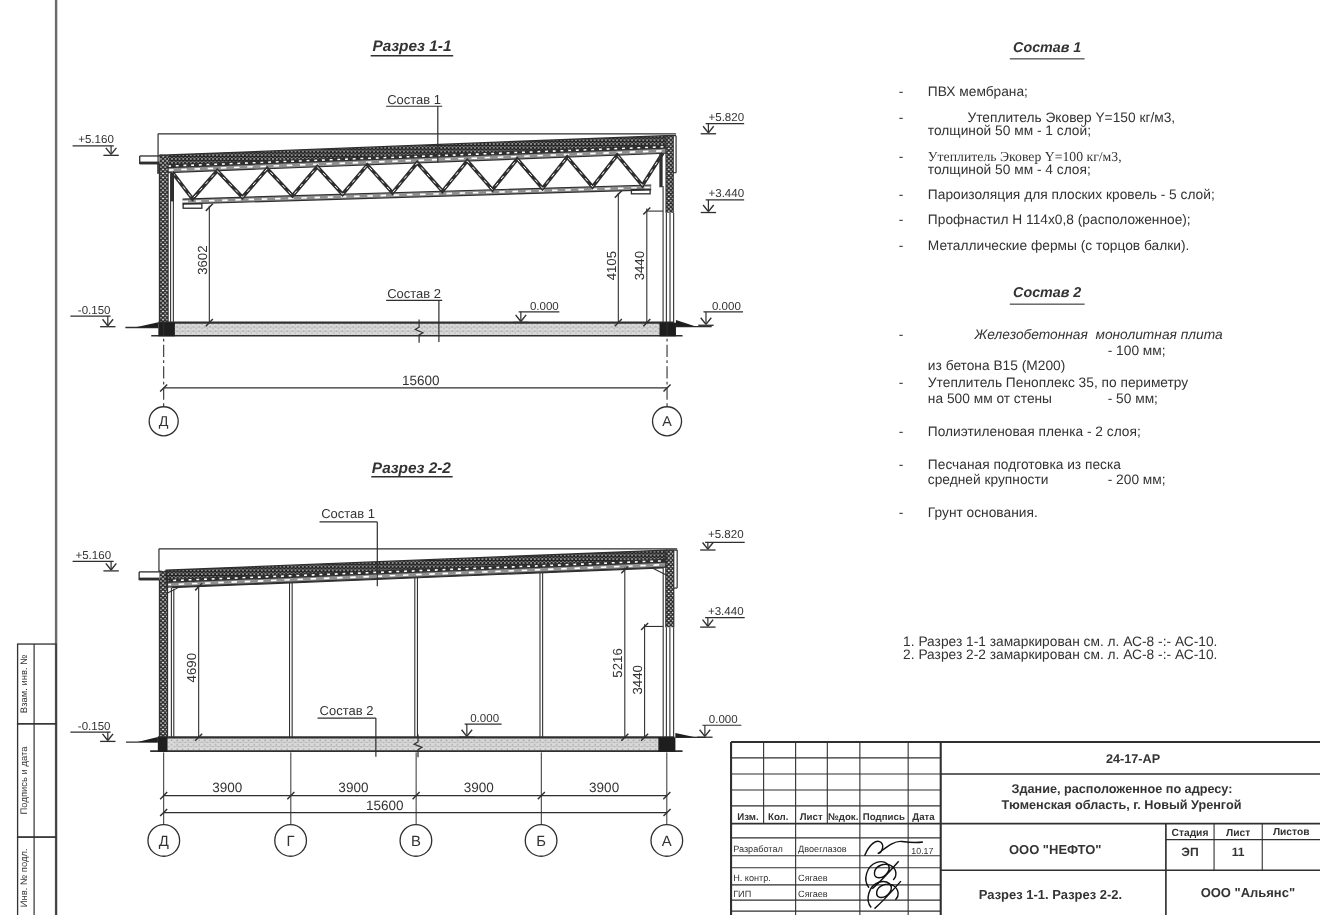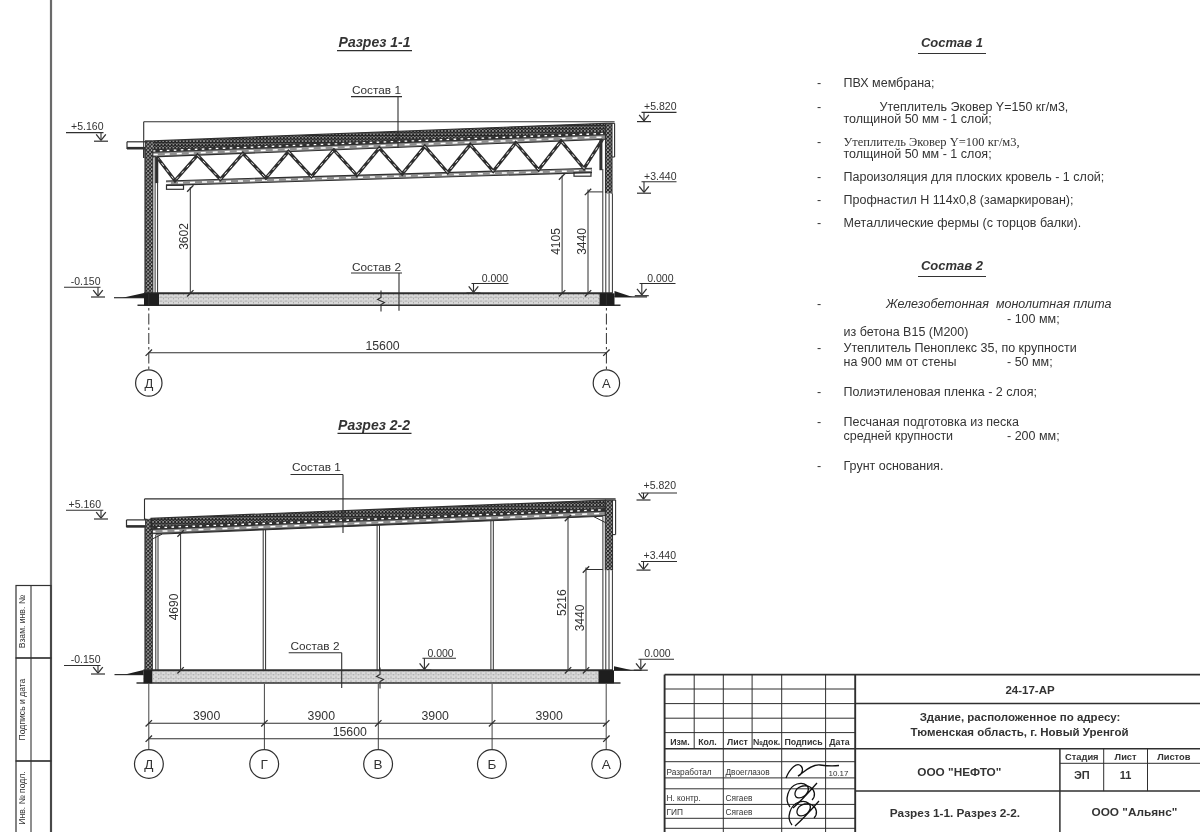--- a/index.html
+++ b/index.html
@@ -549,42 +549,43 @@
 <div class="abs" style="left:918px;top:34.5px;width:68px;text-align:center;font-size:13px;font-style:italic;font-weight:bold;color:#333;border-bottom:1.3px solid #333;padding-bottom:3px;">Состав 1</div>
 
 <div>
       <div class="abs li" style="left:817px;top:75.9px;">-</div>
       <div class="abs li" style="left:843.5px;top:75.9px;">ПВХ мембрана;</div>
       <div class="abs li" style="left:817px;top:99.9px;">-</div>
       <div class="abs li" style="left:843.5px;top:99.9px;margin-left:36px;">Утеплитель Эковер Y=150 кг/м3,</div>
       <div class="abs li" style="left:843.5px;top:111.9px;">толщиной 50 мм - 1 слой;</div>
       <div class="abs li" style="left:817px;top:134.7px;">-</div>
       <div class="abs li" style="left:843.5px;top:134.7px;font-family:Liberation Serif, serif;">Утеплитель Эковер Y=100 кг/м3,</div>
-      <div class="abs li" style="left:843.5px;top:147.4px;">толщиной 50 мм - 1 слоя;</div>
+      <div class="abs li" style="left:843.5px;top:147.4px;">толщиной 50 мм - 4 слоя;</div>
       <div class="abs li" style="left:817px;top:169.8px;">-</div>
-      <div class="abs li" style="left:843.5px;top:169.8px;">Пароизоляция для плоских кровель - 1 слой;</div>
+      <div class="abs li" style="left:843.5px;top:169.8px;">Пароизоляция для плоских кровель - 5 слой;</div>
       <div class="abs li" style="left:817px;top:193.2px;">-</div>
-      <div class="abs li" style="left:843.5px;top:193.2px;">Профнастил Н 114х0,8 (замаркирован);</div>
+      <div class="abs li" style="left:843.5px;top:193.2px;">Профнастил Н 114х0,8 (расположенное);</div>
       <div class="abs li" style="left:817px;top:215.9px;">-</div>
       <div class="abs li" style="left:843.5px;top:215.9px;">Металлические фермы (с торцов балки).</div>
     </div>
 
 <div class="abs" style="left:918px;top:258px;width:68px;text-align:center;font-size:13px;font-style:italic;font-weight:bold;color:#333;border-bottom:1.3px solid #333;padding-bottom:3px;">Состав 2</div>
 
 <div>
       <div class="abs li" style="left:817px;top:297.2px;">-</div>
       <div class="abs li" style="left:886px;top:297.2px;font-style:italic;">Железобетонная&nbsp; монолитная плита</div>
       <div class="abs li" style="left:843.5px;top:311.9px;margin-top:13px;">из бетона В15 (М200)</div>
       <div class="abs li" style="left:1007px;top:311.9px;">- 100 мм;</div>
       <div class="abs li" style="left:817px;top:341.2px;">-</div>
-      <div class="abs li" style="left:843.5px;top:341.2px;">Утеплитель Пеноплекс 35, по крупности</div>
-      <div class="abs li" style="left:843.5px;top:355.4px;">на 900 мм от стены</div>
+      <div class="abs li" style="left:843.5px;top:341.2px;">Утеплитель Пеноплекс 35, по периметру</div>
+      <div class="abs li" style="left:843.5px;top:355.4px;">на 500 мм от стены</div>
       <div class="abs li" style="left:1007px;top:355.4px;">- 50 мм;</div>
       <div class="abs li" style="left:817px;top:385.2px;">-</div>
       <div class="abs li" style="left:843.5px;top:385.2px;">Полиэтиленовая пленка - 2 слоя;</div>
       <div class="abs li" style="left:817px;top:415.4px;">-</div>
       <div class="abs li" style="left:843.5px;top:415.4px;text-align:right;">Песчаная подготовка из песка</div>
       <div class="abs li" style="left:843.5px;top:428.7px;">средней крупности</div>
       <div class="abs li" style="left:1007px;top:428.7px;">- 200 мм;</div>
       <div class="abs li" style="left:817px;top:458.6px;">-</div>
       <div class="abs li" style="left:843.5px;top:458.6px;">Грунт основания.</div>
     </div>
 
+<div class="abs" style="left:821px;top:576.5px;font-size:12.5px;color:#333;line-height:12.9px;white-space:nowrap;">1. Разрез 1-1 замаркирован см. л. АС-8 -:- АС-10.<br>2. Разрез 2-2 замаркирован см. л. АС-8 -:- АС-10.</div>
 </div>
 </body></html>

